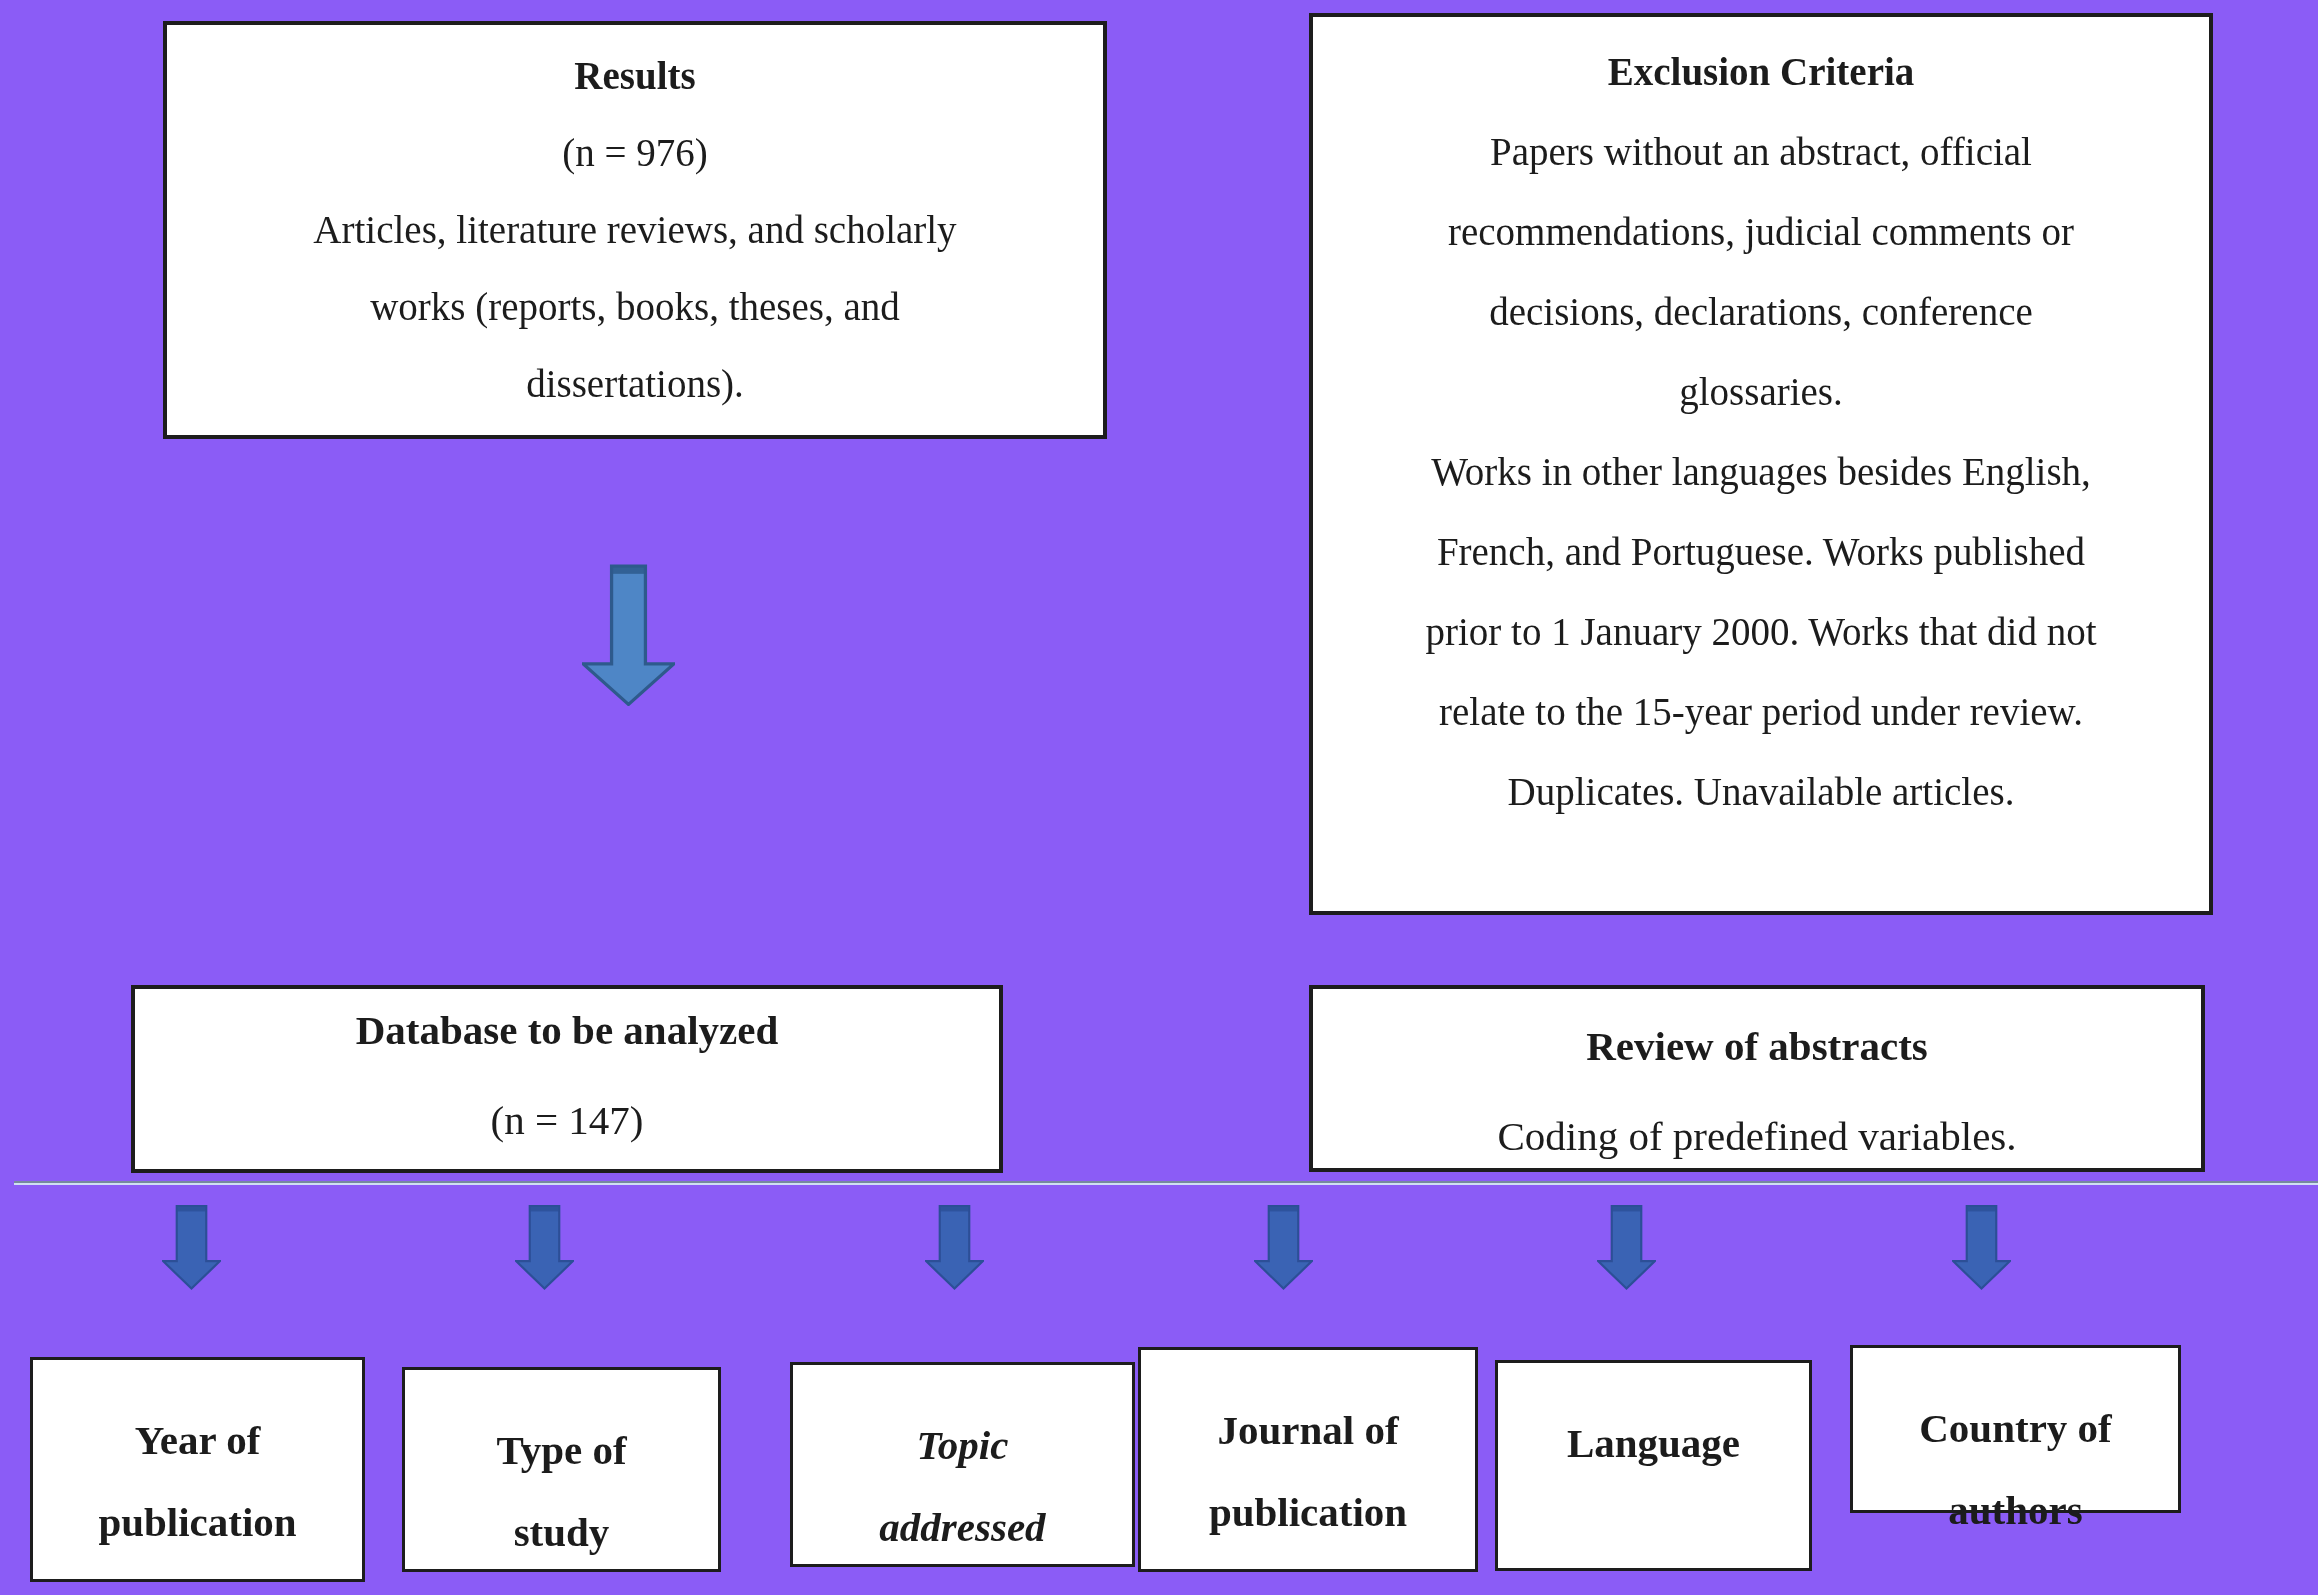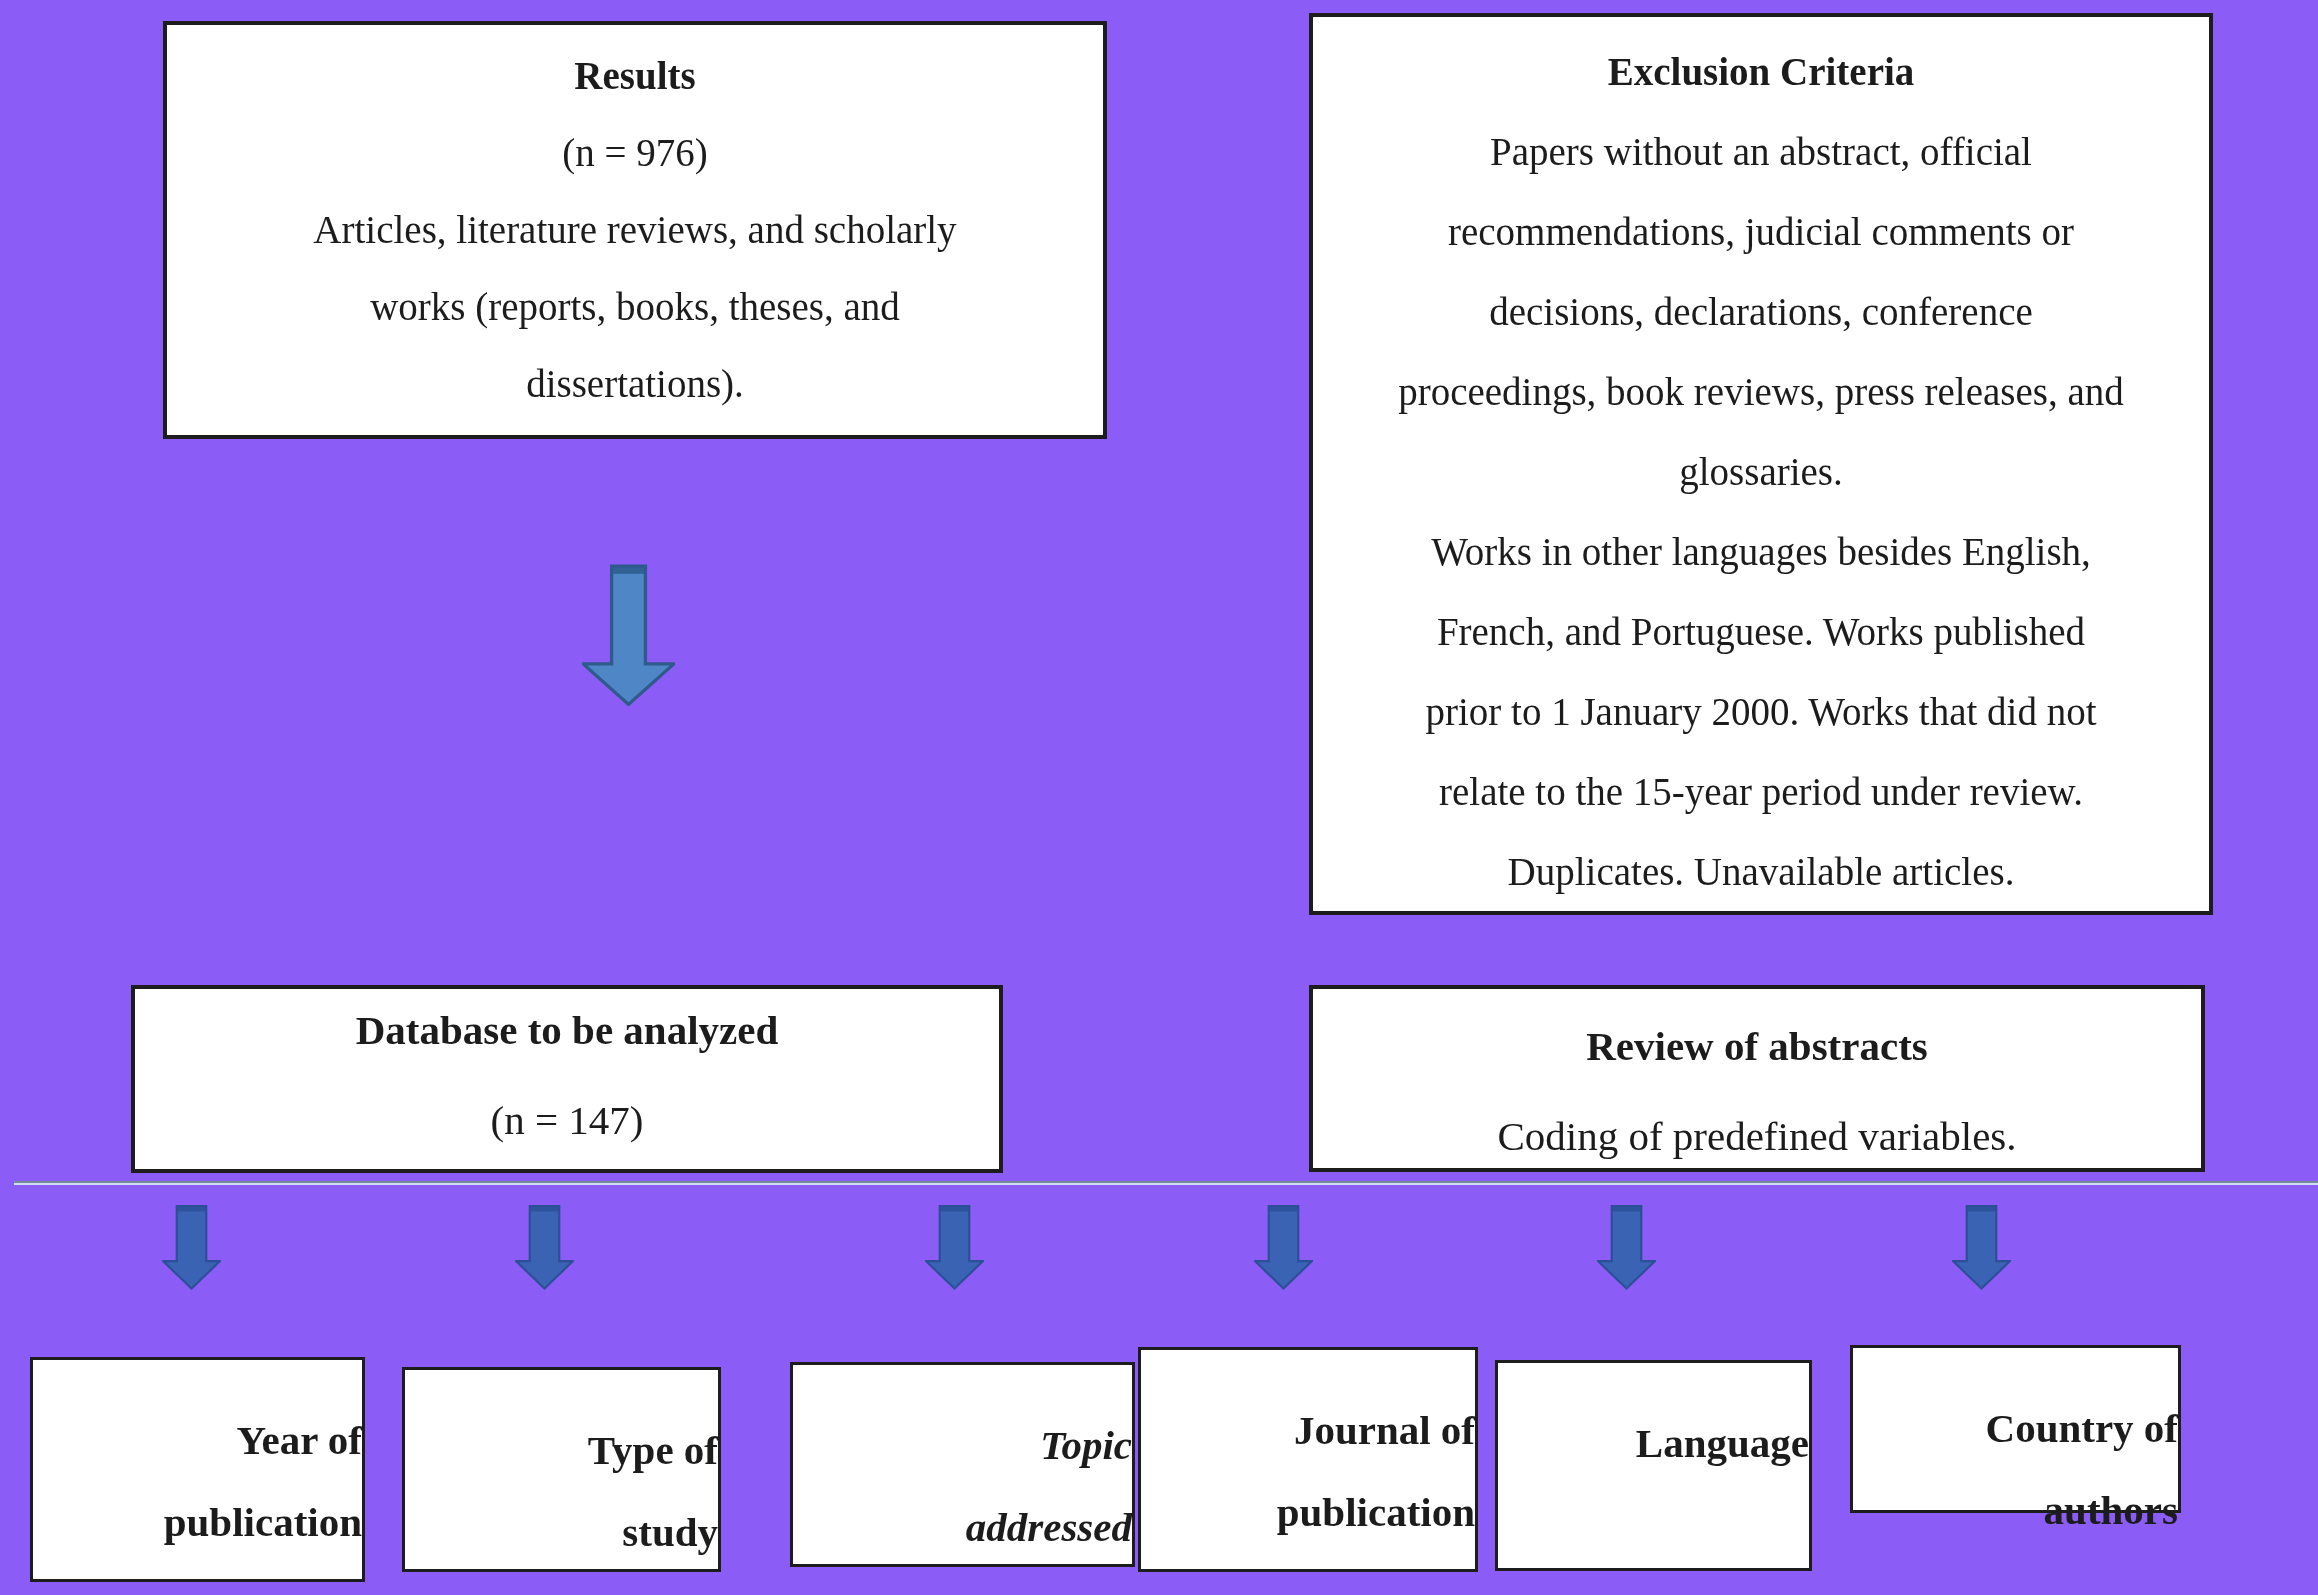--- a/index.html
+++ b/index.html
@@ -57,21 +57,21 @@
   .arrow-large { left: 582px; top: 564px; width: 93px; height: 142px; }
   .arrow-small { top: 1204px; width: 59px; height: 87px; }
   .as-1 { left: 162px; }
   .as-2 { left: 515px; }
   .as-3 { left: 925px; }
   .as-4 { left: 1254px; }
   .as-5 { left: 1597px; }
   .as-6 { left: 1952px; }
 
   
-  .var-box { border-width: 3.8px; padding-top: 39px; text-align: right; }
+  .var-box { border-width: 3.8px; padding-top: 39px; }
   .var-box .ln { font-size: 41px; font-weight: bold; line-height: 82px; }
   .vb-1 { left: 30px;   top: 1357px; width: 335px; height: 225px; }
   .vb-2 { left: 402px;  top: 1367px; width: 319px; height: 205px; }
   .vb-3 { left: 790px; top: 1362px; width: 345px; height: 205px; font-style: italic; }
   .vb-4 { left: 1138px; top: 1347px; width: 340px; height: 225px; }
   .vb-5 { left: 1495px; top: 1360px; width: 317px; height: 211px; }
   .vb-6 { left: 1850px; top: 1345px; width: 331px; height: 168px; }
 </style>
 </head>
 <body>
@@ -84,21 +84,20 @@
     <div class="ln">Articles, literature reviews, and scholarly</div>
     <div class="ln">works (reports, books, theses, and</div>
     <div class="ln">dissertations).</div>
   </div>
 
   <div class="fbox exclusion-box">
     <div class="ln bold">Exclusion Criteria</div>
     <div class="ln">Papers without an abstract, official</div>
     <div class="ln">recommendations, judicial comments or</div>
     <div class="ln">decisions, declarations, conference</div>
-    <div class="ln">proceedings, book reviews, press releases, and</div>
     <div class="ln">glossaries.</div>
     <div class="ln">Works in other languages besides English,</div>
     <div class="ln">French, and Portuguese. Works published</div>
     <div class="ln">prior to 1 January 2000. Works that did not</div>
     <div class="ln">relate to the 15-year period under review.</div>
     <div class="ln">Duplicates. Unavailable articles.</div>
   </div>
 
   <svg class="arrow arrow-large" viewBox="0 0 170 260">
     <polygon points="54,4 116,4 116,183 168,183 85,257 2,183 54,183" fill="#4E86C6" stroke="#2E5A8C" stroke-width="6" stroke-linejoin="miter"></polygon>

